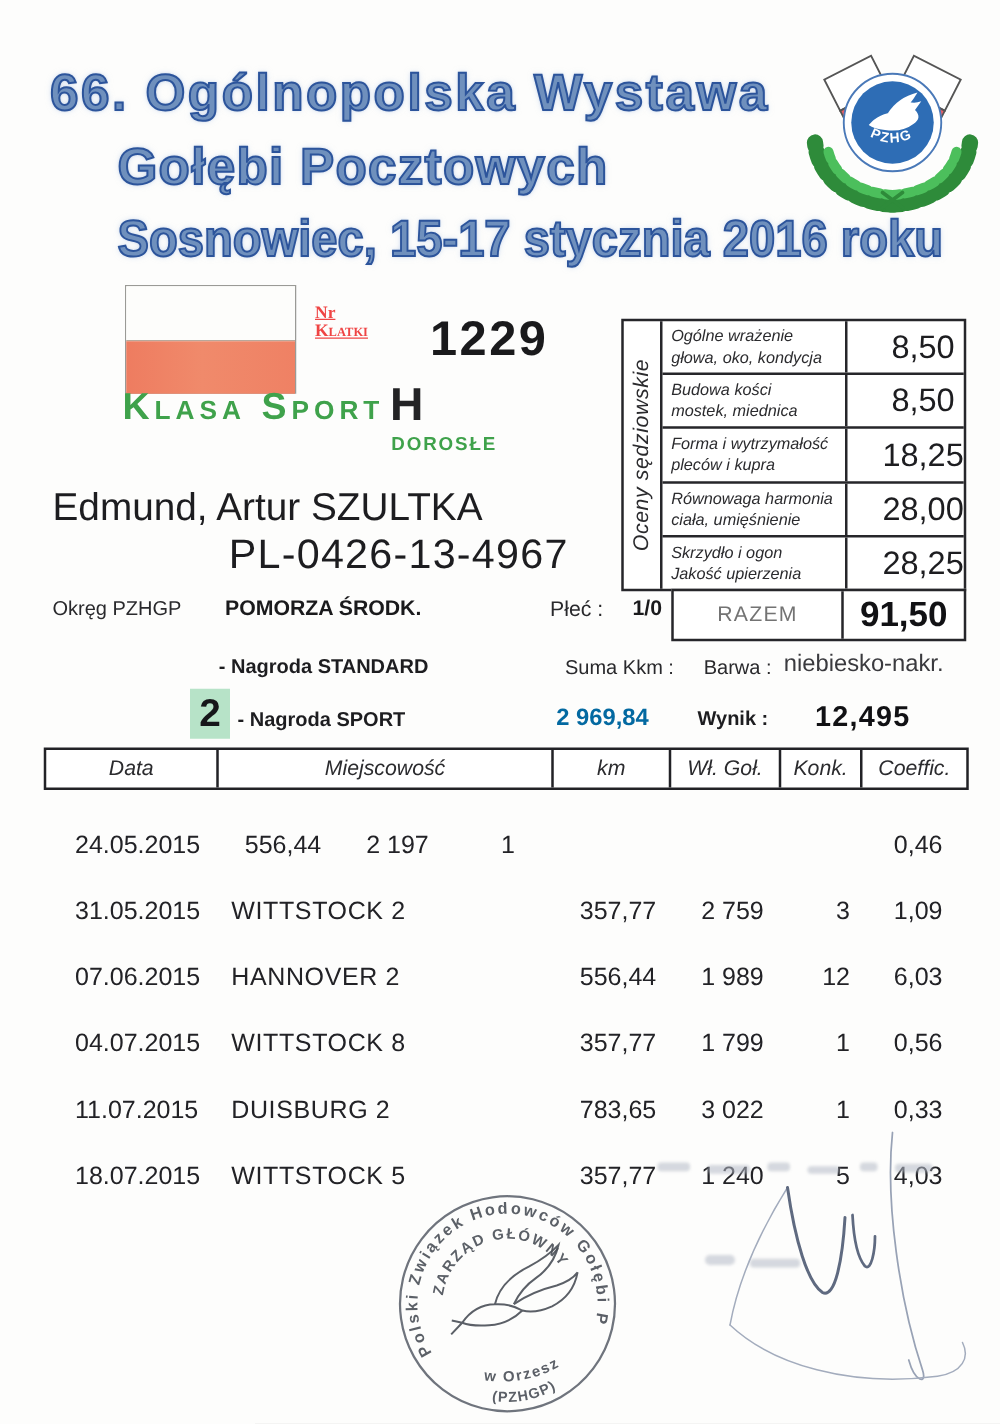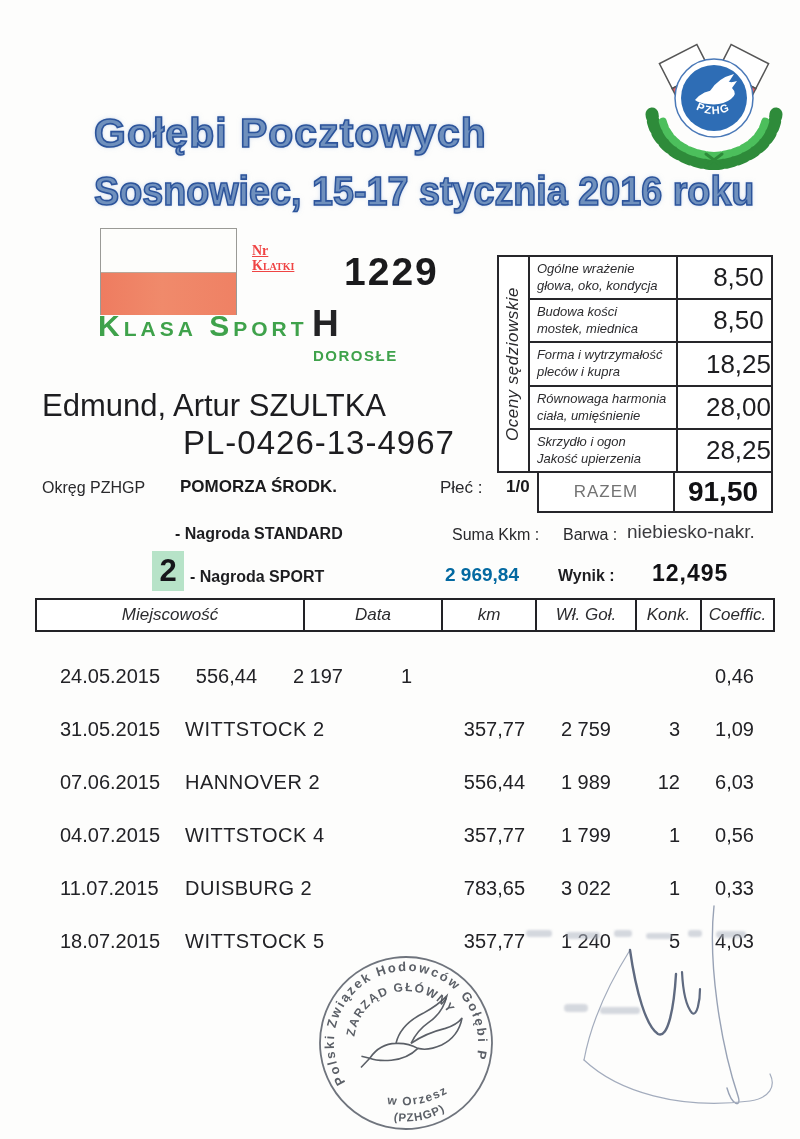--- a/index.html
+++ b/index.html
@@ -67,40 +67,41 @@
   .rank-badge{left:152px;top:551px;width:32px;height:40px;background:#b7e3c8;display:flex;align-items:center;justify-content:center;font-size:31px;font-weight:bold;color:#16161a;}
   .nagroda-sport{left:190px;top:568px;font-size:16px;font-weight:bold;color:#1d1d20;}
   .suma-value{left:445px;top:564px;font-size:19px;font-weight:bold;color:#0369a1;}
   .wynik-label{left:558px;top:567px;font-size:16px;font-weight:bold;color:#1d1d20;}
   .wynik-value{left:652px;top:560px;font-size:23px;font-weight:bold;letter-spacing:1px;color:#111114;}
 
   
   .rt-header{left:35px;top:598px;width:740px;height:34px;border:2px solid #222226;box-sizing:border-box;display:flex;background:#fff;}
   .rt-header .hc{display:flex;align-items:center;justify-content:center;font-style:italic;font-size:17px;color:#2b2b2e;border-right:2px solid #222226;box-sizing:border-box;}
   .rt-header .hc:last-child{border-right:none;}
-  .hc.w1{width:138px;}.hc.w2{width:268px;}.hc.w3{width:94px;}.hc.w4{width:100px;}.hc.w5{width:65px;}.hc.w6{flex:1;}
+  .hc.w1{width:138px;}.hc.w2{width:268px;}.hc.w3{width:94px;}.hc.w4{width:88px;}.hc.w5{width:65px;}.hc.w6{flex:1;}
   .rt-rows{left:35px;top:637px;width:740px;}
   .rt-row{display:flex;height:28px;align-items:center;font-size:20px;color:#222226;margin-top:25px;}
   .rt-row .c{display:flex;align-items:center;box-sizing:border-box;}
   .c.c1{width:140px;padding-left:25px;}
   .c.c2{width:268px;padding-left:10px;letter-spacing:.5px;}
   .c.c3{width:94px;justify-content:flex-end;padding-right:12px;}
   .c.c4{width:88px;justify-content:flex-end;padding-right:14px;}
   .c.c5{width:65px;justify-content:flex-end;padding-right:10px;}
   .c.c6{flex:1;justify-content:flex-end;padding-right:21px;}
 
   
   .stamp{left:313px;top:950px;}
   .signature{left:518px;top:900px;}
 </style>
 </head>
 <body>
 
 <div id="page">
 
+  <div class="abs title-line tl1">66. Ogólnopolska Wystawa</div>
   <div class="abs title-line tl2">Gołębi Pocztowych</div>
   <div class="abs title-line tl3">Sosnowiec, 15-17 stycznia 2016 roku</div>
 
   <div class="abs" style="left:638px;top:42px;">
     <svg width="152" height="128" viewBox="0 0 152 128">
 
       <g transform="rotate(-27 52 42)">
         <rect x="34" y="10" width="42" height="28" fill="#ffffff" stroke="#555" stroke-width="1.5"></rect>
         <rect x="34" y="38" width="42" height="28" fill="#e95f66" stroke="#555" stroke-width="1.5"></rect>
       </g>
@@ -207,22 +208,22 @@
   <div class="abs barwa-label">Barwa :</div>
   <div class="abs barwa-value">niebiesko-nakr.</div>
 
   <div class="abs rank-badge">2</div>
   <div class="abs nagroda-sport">- Nagroda SPORT</div>
   <div class="abs suma-value">2 969,84</div>
   <div class="abs wynik-label">Wynik :</div>
   <div class="abs wynik-value">12,495</div>
 
   <div class="abs rt-header">
+    <div class="hc w1">Data</div>
     <div class="hc w2">Miejscowość</div>
-    <div class="hc w1">Data</div>
     <div class="hc w3">km</div>
     <div class="hc w4">Wł. Goł.</div>
     <div class="hc w5">Konk.</div>
     <div class="hc w6">Coeffic.</div>
   </div>
   <div class="abs rt-rows">
     <div class="rt-row">
       <div class="c c1">24.05.2015</div>
       <div class="c c3">556,44</div>
       <div class="c c4">2 197</div>
@@ -240,21 +241,21 @@
     <div class="rt-row">
       <div class="c c1">07.06.2015</div>
       <div class="c c2">HANNOVER 2</div>
       <div class="c c3">556,44</div>
       <div class="c c4">1 989</div>
       <div class="c c5">12</div>
       <div class="c c6">6,03</div>
     </div>
     <div class="rt-row">
       <div class="c c1">04.07.2015</div>
-      <div class="c c2">WITTSTOCK 4</div>
+      <div class="c c2">WITTSTOCK 8</div>
       <div class="c c3">357,77</div>
       <div class="c c4">1 799</div>
       <div class="c c5">1</div>
       <div class="c c6">0,56</div>
     </div>
     <div class="rt-row">
       <div class="c c1">11.07.2015</div>
       <div class="c c2">DUISBURG 2</div>
       <div class="c c3">783,65</div>
       <div class="c c4">3 022</div>

